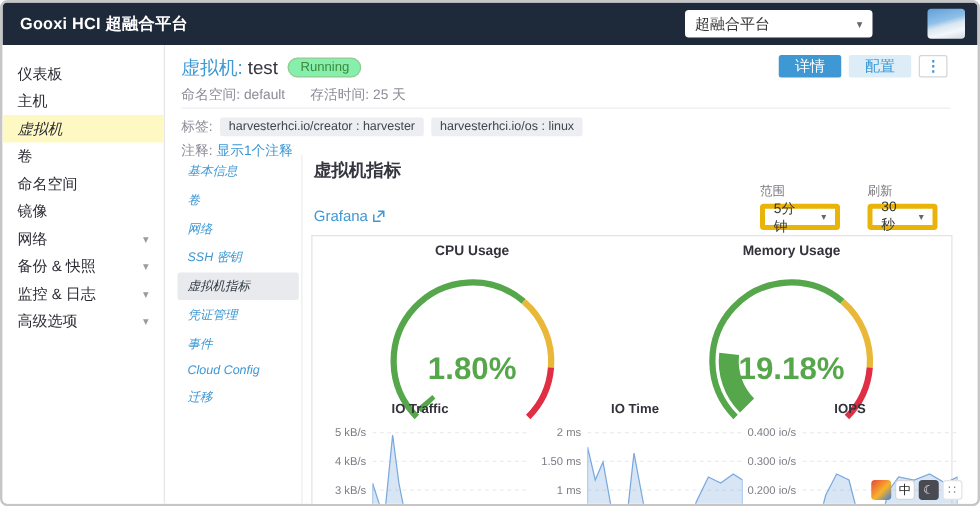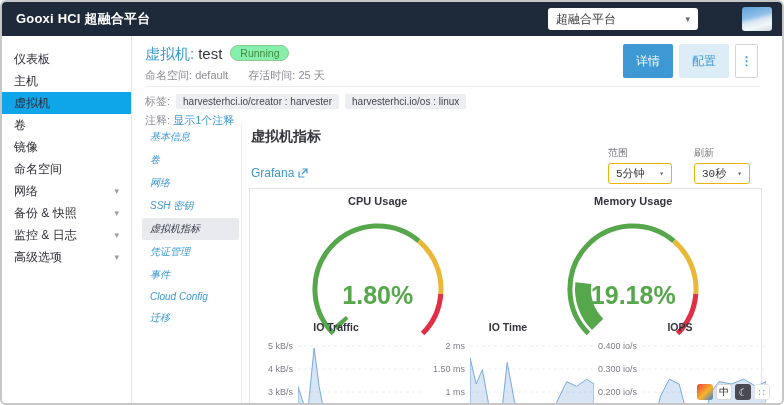--- a/index.html
+++ b/index.html
@@ -16,34 +16,34 @@
                display:flex; align-items:center; justify-content:space-between; padding:0 8px; cursor:pointer; margin-right:44px; }
   .ns-select .chev { color:#666; font-size:9px; }
   .avatar { width:30px; height:24px; border-radius:3px; cursor:pointer;
             background:linear-gradient(165deg,#5f9fd8 0%,#8fc0e8 40%,#d9e6f0 55%,#f3f7fa 75%,#cdd9e4 100%); }
 
   
   .sidebar { position:absolute; top:34px; left:0; bottom:0; width:130px; background:#fff;
              border-right:1px solid #e6e6e9; padding-top:12px; }
   .side-item { height:22px; line-height:22px; padding:0 12px; font-size:12px; color:#2d2d36;
                display:flex; justify-content:space-between; align-items:center; cursor:pointer; }
-  .side-item.active { background:#0ea5e9; }
+  .side-item.active { background:#fef9c3;font-style:italic; }
   .side-item .chev { color:#9a9aa2; font-size:9px; }
 
   
   .main { position:absolute; top:34px; left:131px; right:0; bottom:0; background:#fff; }
   .page-title { position:absolute; top:9px; left:12px; font-size:15px; }
   .res-type { color:#3d98d3; }
   .res-name { color:#35353f; margin-left:4px; }
   .badge { display:inline-block; margin-left:8px; border:1px solid #8fca8f; color:#3e8a3e; background:#86efac;
            border-radius:9px; font-size:10.5px; padding:1px 9px; vertical-align:2px; }
   .sub-row { position:absolute; top:32px; left:12px; font-size:11px; color:#8c8c96; }
   .sub-row .gap { display:inline-block; width:14px; }
   .actions { position:absolute; top:8px; right:24px; display:flex; gap:6px; }
-  .btn { height:34px; font-size:12px; border-radius:2px; display:flex; align-items:center; padding:0 13px; cursor:pointer; border:none; }
+  .btn { height:18px; font-size:12px; border-radius:2px; display:flex; align-items:center; padding:0 13px; cursor:pointer; border:none; }
   .btn-primary { background:#3d98d3; color:#fff; }
   .btn-secondary { background:#ddedf8; color:#3d98d3; }
   .btn-menu { width:23px; justify-content:center; background:#fff; border:1px solid #d5d5d8; color:#3d98d3; font-weight:bold; padding:0; }
   .divider1 { position:absolute; top:50px; left:12px; right:22px; border-top:1px solid #ededf0; }
   .tags-row { position:absolute; top:58px; left:12px; display:flex; align-items:center; gap:6px; font-size:11px; color:#8c8c96; }
   .chip { background:#eceef1; color:#45454f; padding:2px 7px; border-radius:2px; font-size:10px; }
   .annot-row { position:absolute; top:77px; left:12px; font-size:11px; color:#8c8c96; }
   .link { color:#3d98d3; cursor:pointer; }
 
   
@@ -53,22 +53,22 @@
   .vdivider { position:absolute; top:88px; bottom:0; left:108px; border-left:1px solid #ededf0; }
 
   
   .metrics { position:absolute; top:88px; left:116px; right:18px; bottom:0; }
   .metrics-title { position:absolute; top:4px; left:2px; font-size:14px; font-weight:bold; color:#35353f; }
   .grafana-link { position:absolute; top:42px; left:2px; font-size:12px; color:#3d98d3; display:flex; align-items:center; gap:4px; cursor:pointer; }
   .sel-group { position:absolute; top:22px; display:flex; flex-direction:column; }
   .sel-group.range { right:92px; }
   .sel-group.refresh { right:14px; }
   .sel-label { font-size:10px; color:#77777f; margin-bottom:3px; }
-  .select { height:21px; border:1px solid #eab308; border-radius:3px; background:#fff; font-size:11px; color:#333;
-            display:flex; align-items:center; justify-content:space-between; padding:0 7px; cursor:pointer;font-family:Liberation Mono, monospace; }
+  .select { height:21px; border:4px solid #eab308; border-radius:3px; background:#fff; font-size:11px; color:#333;
+            display:flex; align-items:center; justify-content:space-between; padding:0 7px; cursor:pointer; }
   .select .chev { color:#666; font-size:8px; margin-left:10px; }
   .sel-group.range .select { width:64px; } .sel-group.refresh .select { width:56px; }
 
   .panel { position:absolute; top:64px; left:0; right:2px; height:400px; border:1px solid #e4e4e8; background:#fff; }
   .gauge-col { position:absolute; top:6px; width:50%; text-align:center; height:160px; }
   .gauge-col.left { left:0; } .gauge-col.right { left:50%; }
   .g-title { font-size:11px; font-weight:bold; color:#33333c; }
   svg.gauge { display:block; margin:4px auto 0; }
   .gauge-value { position:absolute; left:0; width:100%; top:86px; font-size:25px; font-weight:bold; color:#56a64b; }
 
@@ -109,24 +109,24 @@
     <div class="side-item">
         <span>主机</span>
       </div>
     <div class="side-item active">
         <span>虚拟机</span>
       </div>
     <div class="side-item">
         <span>卷</span>
       </div>
     <div class="side-item">
+        <span>命名空间</span>
+      </div>
+    <div class="side-item">
         <span>镜像</span>
-      </div>
-    <div class="side-item">
-        <span>命名空间</span>
       </div>
     <div class="side-item">
         <span>网络</span>
         <span class="chev">▾</span>
       </div>
     <div class="side-item">
         <span>备份 &amp; 快照</span>
         <span class="chev">▾</span>
       </div>
     <div class="side-item">

